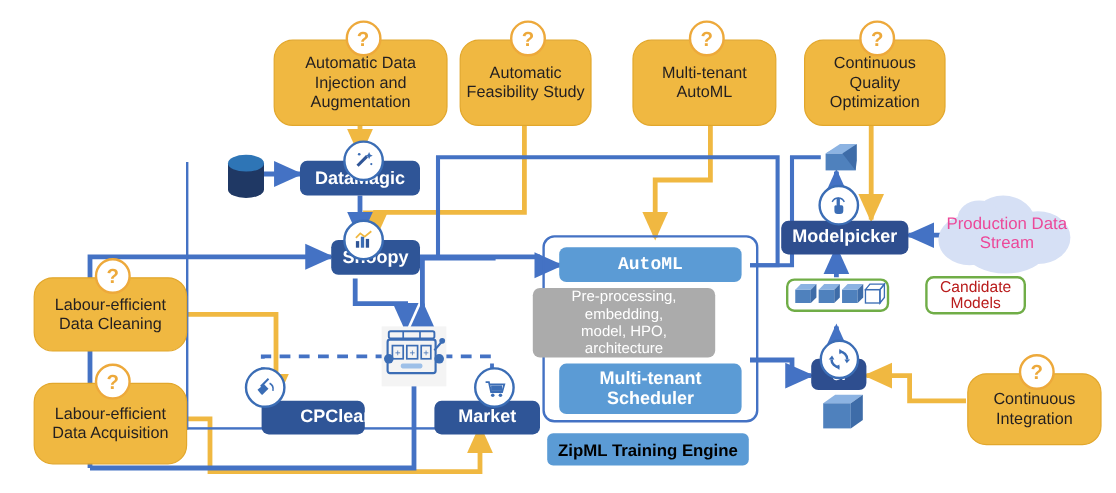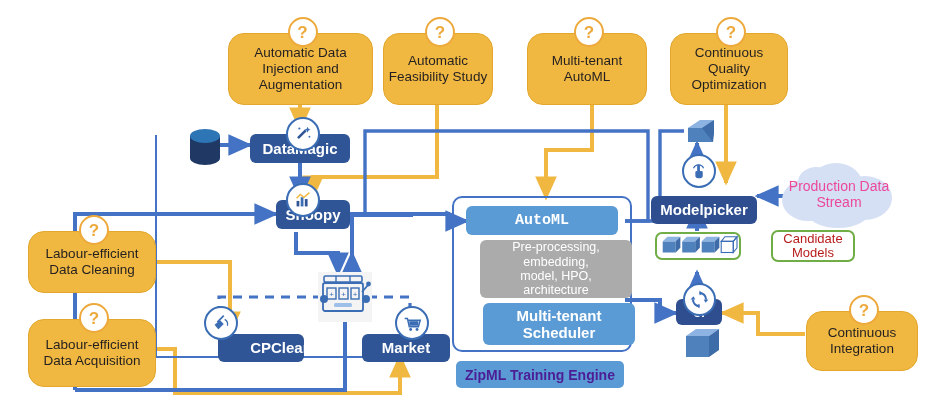--- a/index.html
+++ b/index.html
@@ -37,21 +37,21 @@
 
   
   .ibadge{
     position:absolute;border-radius:50%;background:#ffffff;
     border:2.5px solid #3B6DB5;display:flex;align-items:center;
     justify-content:center;z-index:9;overflow:hidden;
   }
 
   
   .zipml{
-    position:absolute;background:#5B9BD5;border-radius:5px;color:#4c1d95;
+    position:absolute;background:#5B9BD5;border-radius:5px;color:#000000;
     font-weight:bold;font-size:14px;display:flex;align-items:center;
     justify-content:center;z-index:6;
   }
   .greenbox{
     position:absolute;box-sizing:border-box;border:2px solid #70AD47;
     border-radius:7px;background:#ffffff;z-index:6;
     display:flex;align-items:center;justify-content:center;
   }
   .greenlabel{color:#b91c1c;font-size:13px;text-align:center;line-height:1.1;}
   .cloudtext{
@@ -266,38 +266,38 @@
     </svg>
   </div>
   <div class="nbox navy" style="left:362px;top:334px;width:88px;height:28px;font-size:15px;">
       <span>Market</span>
     </div>
 
   <div class="engbox" style="left:452px;top:196px;width:180px;height:156px;"></div>
   <div class="nbox lightblue" style="left:466px;top:206px;width:152px;height:29px;font-size:15px;font-family:Liberation Mono, monospace;">
       <span>AutoML</span>
     </div>
-  <div class="nbox grey" style="left:480px;top:240px;width:152px;height:58px;font-size:12.5px;padding:0 24px;border-radius:6px;">
+  <div class="nbox grey" style="left:444px;top:240px;width:152px;height:58px;font-size:12.5px;padding:0 24px;border-radius:6px;">
       <span>Pre-processing, embedding, model, HPO, architecture</span>
     </div>
-  <div class="nbox lightblue" style="left:466px;top:303px;width:152px;height:42px;font-size:15px;margin-left:17px;">
+  <div class="nbox lightblue" style="left:466px;top:303px;width:152px;height:42px;font-size:15px;">
       <span>Multi-tenant Scheduler</span>
     </div>
   <div class="zipml" style="left:456px;top:361px;width:168px;height:27px;">
       <span>ZipML Training Engine</span>
     </div>
 
   <div class="ibadge" style="left:682px;top:154px;width:30px;height:30px;">
     <svg viewBox="0 0 24 24" width="22" height="22">
       <circle cx="12" cy="12" r="11" fill="#fff"></circle>
       <path d="M10,13 L10,6.5 a1.5,1.5 0 0 1 3,0 L13,12 L14.5,12 a1.6,1.6 0 0 1 1.6,1.6 L16.1,17 a3,3 0 0 1 -3,3 L11,20 a3,3 0 0 1 -3,-3 L8,13.5 a1.4,1.4 0 0 1 2,-1.3 Z" fill="#3B6DB5"></path>
       <path d="M6,9 a6,6 0 0 1 11,0" stroke="#3B6DB5" stroke-width="1.3" fill="none"></path>
     </svg>
   </div>
-  <div class="nbox darknavy" style="left:651px;top:196px;width:106px;height:28px;font-size:15px;">
+  <div class="nbox darknavy" style="left:651px;top:184px;width:106px;height:28px;font-size:15px;">
       <span>Modelpicker</span>
     </div>
 
   <svg style="position:absolute;left:772px;top:158px;width:130px;height:72px;z-index:5;" viewBox="0 0 130 72">
     <g fill="#D6E0F5">
       <ellipse cx="36" cy="42" rx="26" ry="21"></ellipse>
       <ellipse cx="64" cy="28" rx="27" ry="23"></ellipse>
       <ellipse cx="93" cy="40" rx="27" ry="22"></ellipse>
       <ellipse cx="66" cy="53" rx="32" ry="17"></ellipse>
       <ellipse cx="44" cy="24" rx="18" ry="15"></ellipse>

